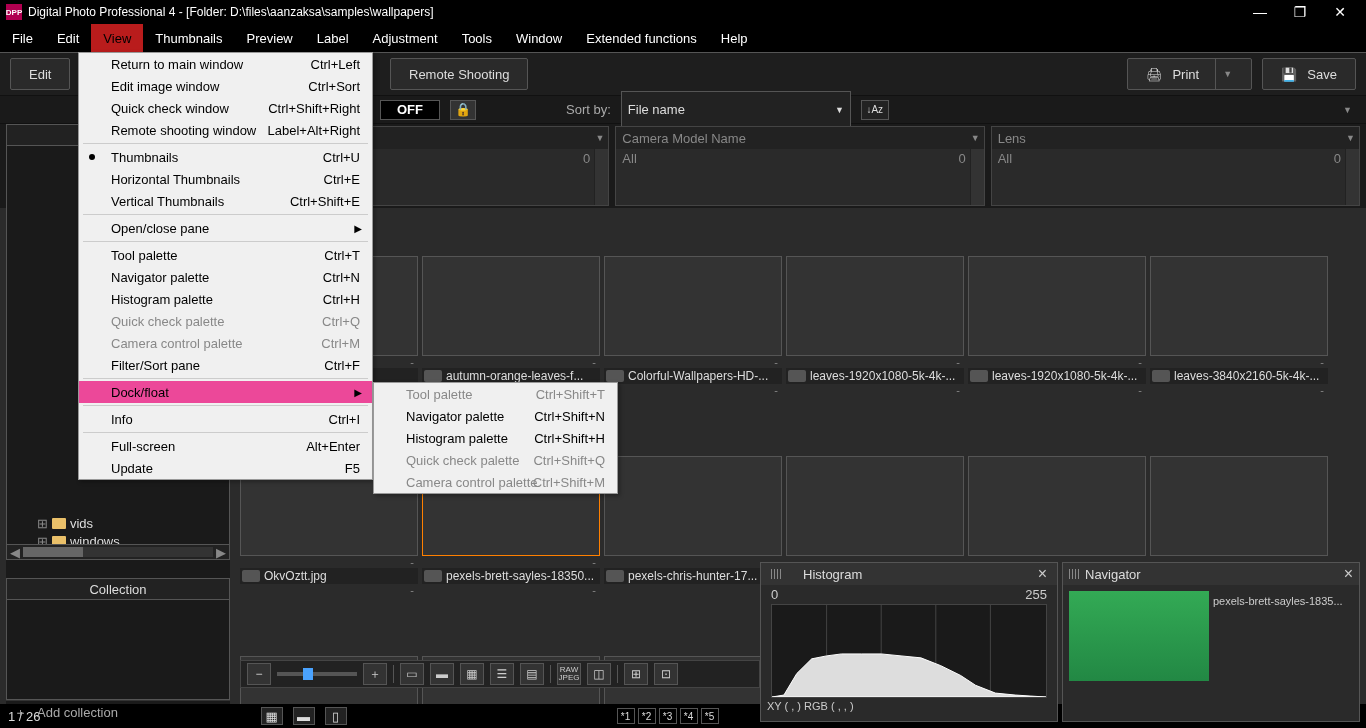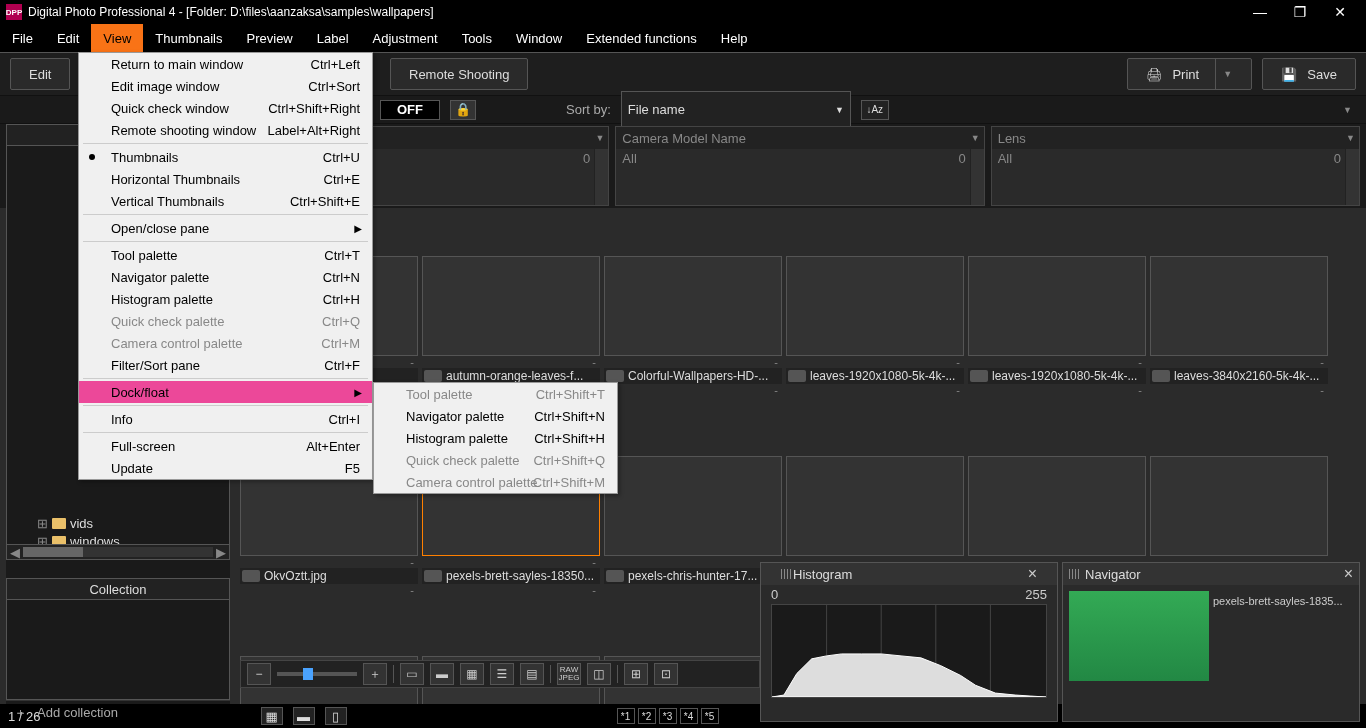--- a/index.html
+++ b/index.html
@@ -7,21 +7,21 @@
 
 
 .titlebar { height: 24px; background: #000; display: flex; align-items: center; padding: 0 6px; color: #fff; }
 .titlebar .app-icon { width: 16px; height: 16px; background: #b00050; margin-right: 6px; display: flex; align-items: center; justify-content: center; font-size: 8px; color: #fff; font-weight: bold; }
 .titlebar .title { flex: 1; font-size: 12px; }
 .titlebar .winbtn { width: 40px; height: 24px; display: flex; align-items: center; justify-content: center; color: #fff; font-size: 14px; }
 
 
 .menubar { height: 28px; background: #000; display: flex; align-items: stretch; padding: 0; }
 .menubar .menu-item { padding: 0 12px; display: flex; align-items: center; color: #fff; font-size: 13px; }
-.menubar .menu-item.active { background: #f97316; color: #000; }
+.menubar .menu-item.active { background: #b91c1c; color: #000; }
 
 
 .toolbar { height: 44px; background: #1e1e1e; border-top: 1px solid #555; border-bottom: 1px solid #111; display: flex; align-items: center; padding: 0 10px; gap: 10px; }
 .toolbar .tbtn { height: 32px; padding: 0 18px; background: #2a2a2a; border: 1px solid #555; color: #ddd; display: flex; align-items: center; gap: 10px; border-radius: 2px; }
 .toolbar .spacer { flex: 1; }
 .chevbtn { width: 18px; display:flex; align-items:center; justify-content:center; border-left:1px solid #555; height:100%; padding-left:6px; margin-left:6px; color:#888; font-size:9px;}
 
 
 .sortbar { height: 28px; background: #1a1a1a; display: flex; align-items: center; padding: 0 10px; gap: 10px; border-bottom: 1px solid #111; }
 .sortbar .off { width:60px; height:20px; background:#000000; border:1px solid #555; display:flex; align-items:center; justify-content:center; color:#fff; font-weight:bold;}
@@ -76,21 +76,21 @@
 .viewmenu .sep { height:1px; background:#ccc; margin:2px 4px;}
 
 
 .submenu { position:absolute; left:373px; top:382px; width:245px; background:#f0f0f0; border:1px solid #999; z-index:101; box-shadow:2px 2px 4px rgba(0,0,0,.3);}
 .submenu .mi { height:22px; display:flex; align-items:center; padding:0 10px 0 32px; color:#000; position:relative;}
 .submenu .mi.disabled { color:#888;}
 .submenu .mi .sc { position:absolute; right:12px;}
 
 
 .histogram { position:absolute; left:760px; top:562px; width:298px; height:160px; background:#2a2a2a; border:1px solid #555; z-index:50;}
-.histogram .hdr { height:22px; background:#333; display:flex; align-items:center; padding:0 20px; gap:2px;}
+.histogram .hdr { height:22px; background:#333; display:flex; align-items:center; padding:0 10px; gap:22px;}
 .histogram .hdr .grip { width:10px; height:10px; background:repeating-linear-gradient(90deg,#888,#888 1px,transparent 1px,transparent 3px);}
 .histogram .hdr .close { margin-left:auto; font-size:16px; color:#ccc;}
 .histogram .labels { display:flex; justify-content:space-between; padding:2px 10px; font-size:11px; color:#ccc;}
 .histogram .plot { height:94px; margin:0 10px; background:#1a1a1a; border:1px solid #444; position:relative;}
 .histogram .plot svg { width:100%; height:100%;}
 .histogram .foot { padding:2px 6px; font-size:11px; color:#ccc;}
 
 .navigator { position:absolute; left:1062px; top:562px; width:298px; height:160px; background:#2a2a2a; border:1px solid #555; z-index:50;}
 .navigator .hdr { height:22px; background:#333; display:flex; align-items:center; padding:0 6px; gap:6px;}
 .navigator .hdr .grip { width:10px; height:10px; background:repeating-linear-gradient(90deg,#888,#888 1px,transparent 1px,transparent 3px);}
@@ -397,20 +397,21 @@
   </div>
   <div class="plot">
     <svg viewBox="0 0 276 94" preserveAspectRatio="none">
       <line x1="55" y1="0" x2="55" y2="94" stroke="#444"></line>
         <line x1="110" y1="0" x2="110" y2="94" stroke="#444"></line>
         <line x1="165" y1="0" x2="165" y2="94" stroke="#444"></line>
         <line x1="220" y1="0" x2="220" y2="94" stroke="#444"></line>
       <path d="M0,94 L12,92 L25,70 L40,55 L55,52 L70,50 L90,50 L110,50 L130,52 L150,54 L170,62 L190,72 L205,82 L225,90 L245,92 L260,93 L276,94 Z" fill="#ddd" stroke="#fff" stroke-width="1"></path>
     </svg>
   </div>
+  <div class="foot">XY (   ,   ) RGB (   ,   ,   )</div>
 </div>
 
 <div class="navigator">
   <div class="hdr">
     <div class="grip"></div>
     <span>Navigator</span>
     <span class="close">×</span>
   </div>
   <div class="body">
     <div class="nimg"></div>

